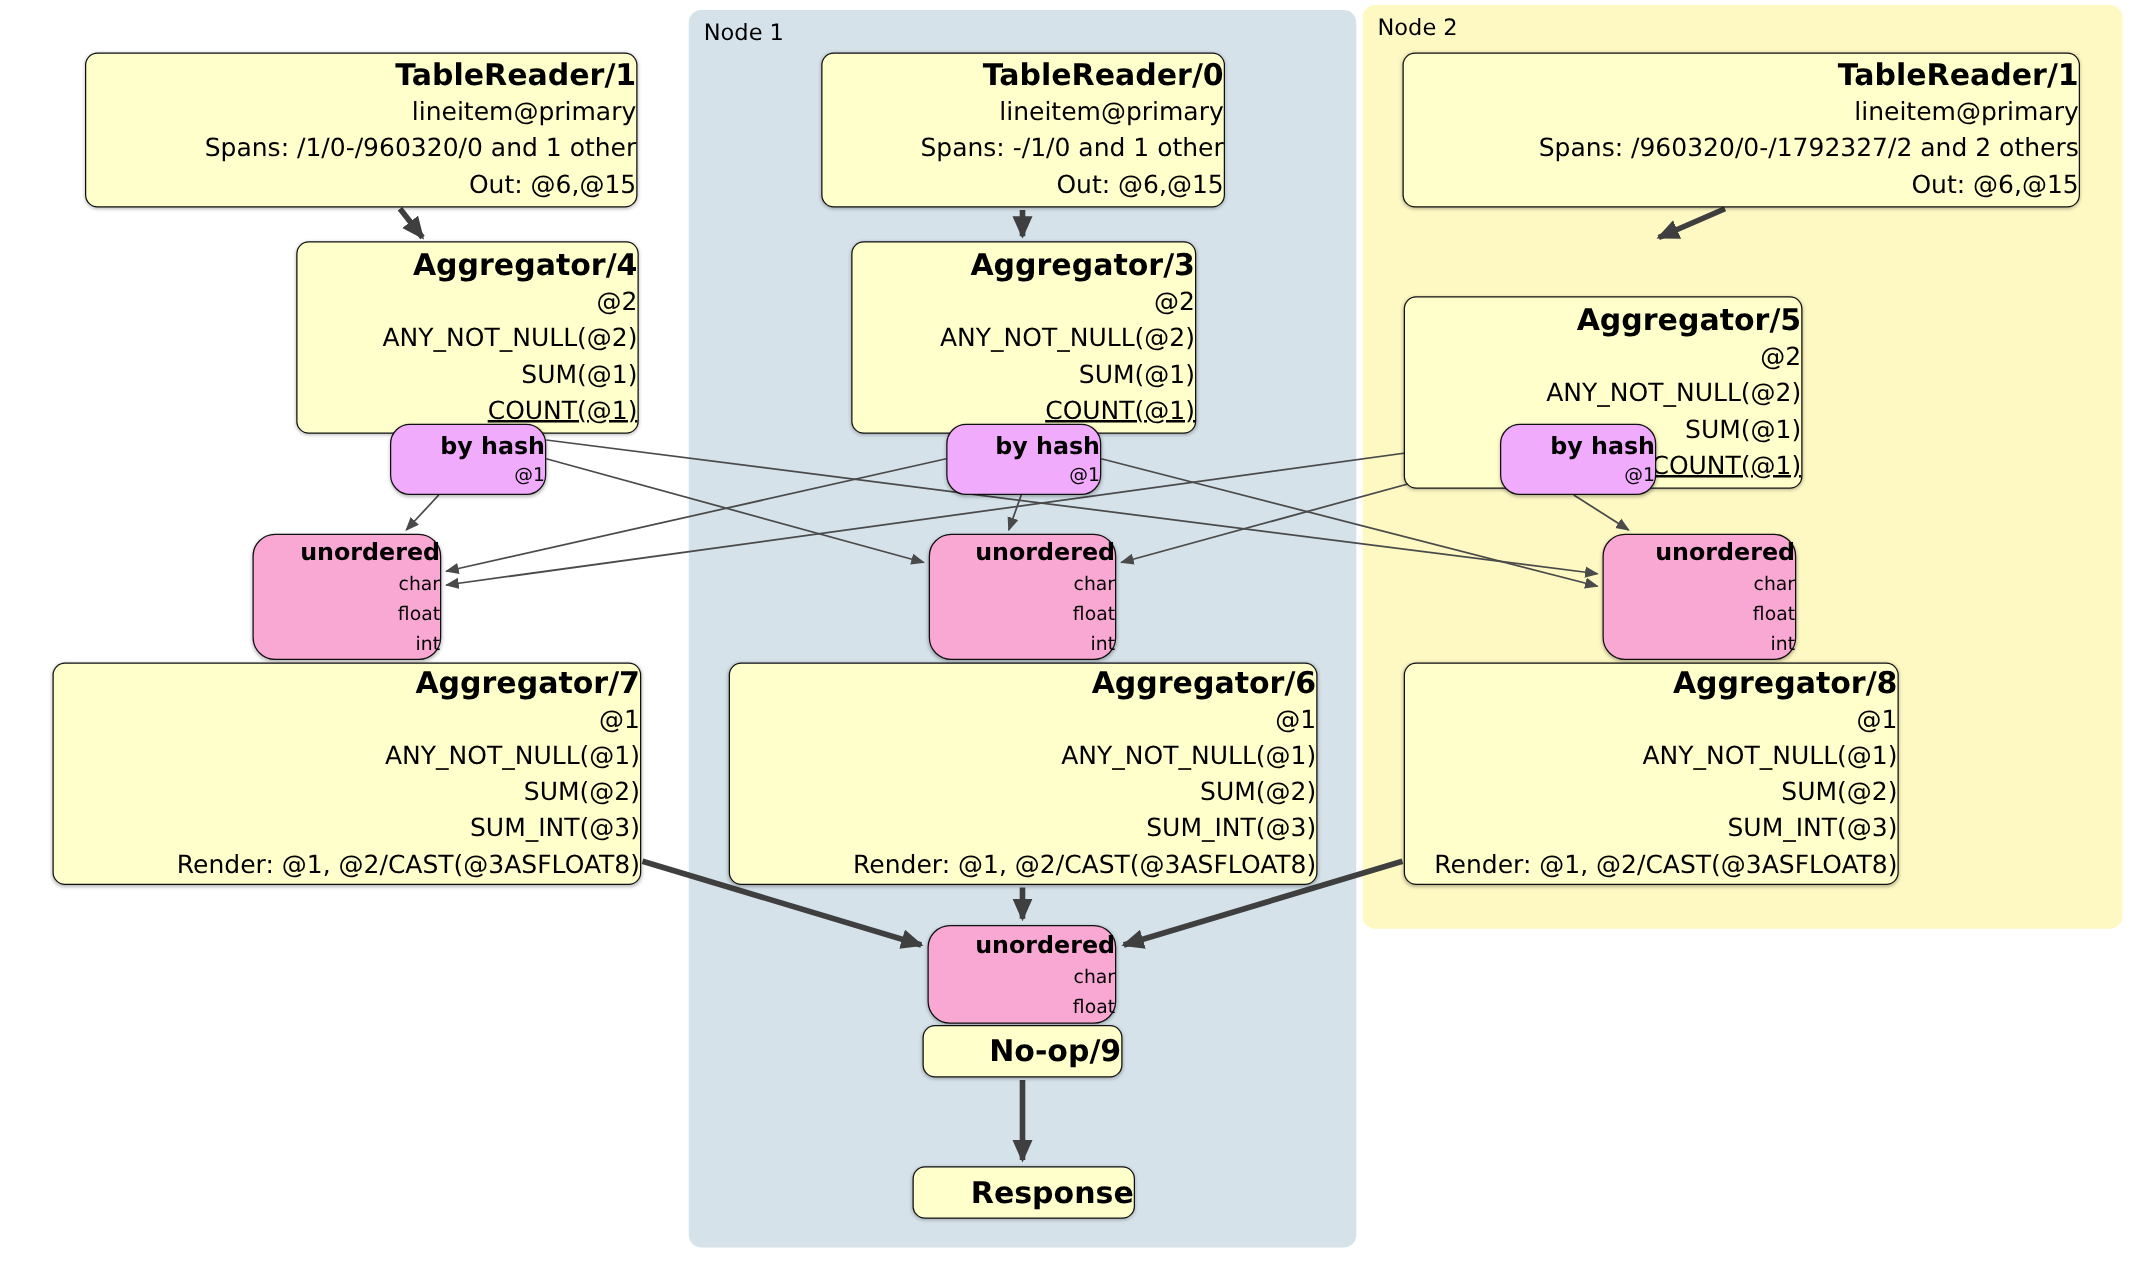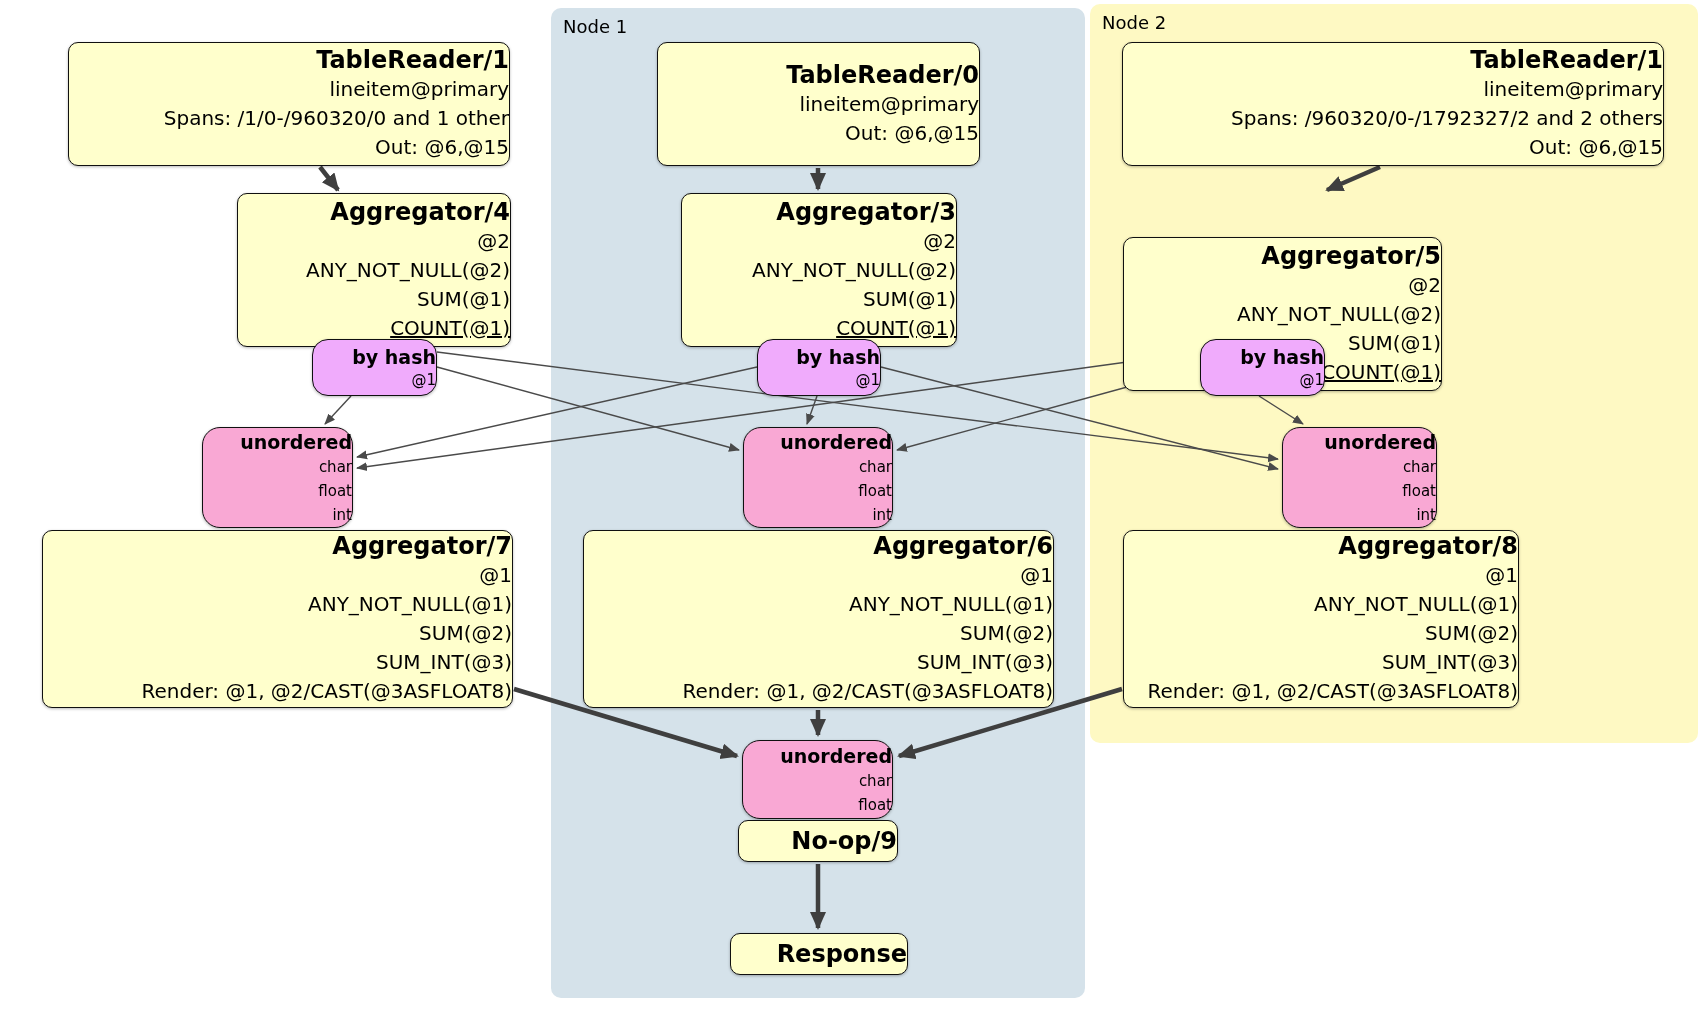--- a/index.html
+++ b/index.html
@@ -94,20 +94,21 @@
     </svg>
     <div class="node processor" style="left: 68px; top: 42px; width: 442px; height: 124px;">
       <div class="node-title">TableReader/1</div>
       <div class="node-line">lineitem@primary</div>
       <div class="node-line">Spans: /1/0-/960320/0 and 1 other</div>
       <div class="node-line">Out: @6,@15</div>
     </div>
     <div class="node processor" style="left: 657px; top: 42px; width: 323px; height: 124px;">
       <div class="node-title">TableReader/0</div>
       <div class="node-line">lineitem@primary</div>
+      <div class="node-line">Spans: -/1/0 and 1 other</div>
       <div class="node-line">Out: @6,@15</div>
     </div>
     <div class="node processor" style="left: 1122px; top: 42px; width: 542px; height: 124px;">
       <div class="node-title">TableReader/1</div>
       <div class="node-line">lineitem@primary</div>
       <div class="node-line">Spans: /960320/0-/1792327/2 and 2 others</div>
       <div class="node-line">Out: @6,@15</div>
     </div>
     <div class="node processor" style="left: 237px; top: 193px; width: 274px; height: 154px;">
       <div class="node-title">Aggregator/4</div>

